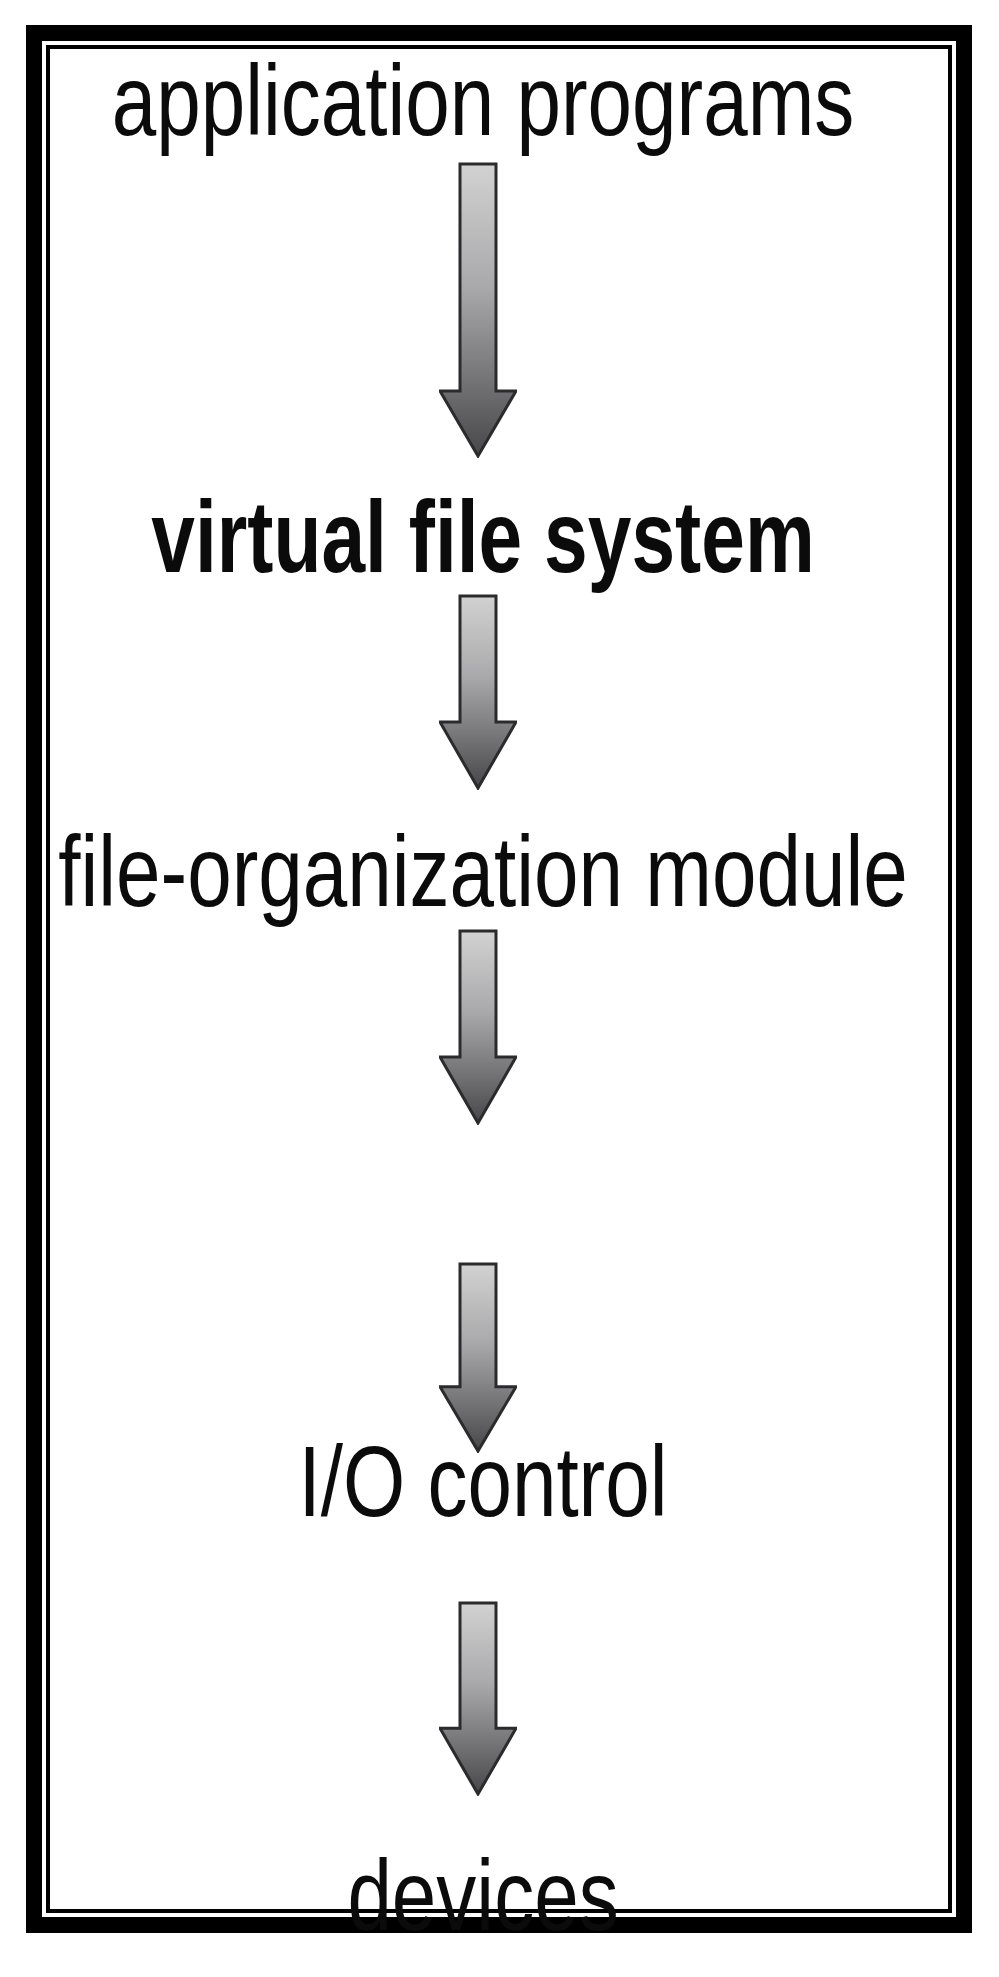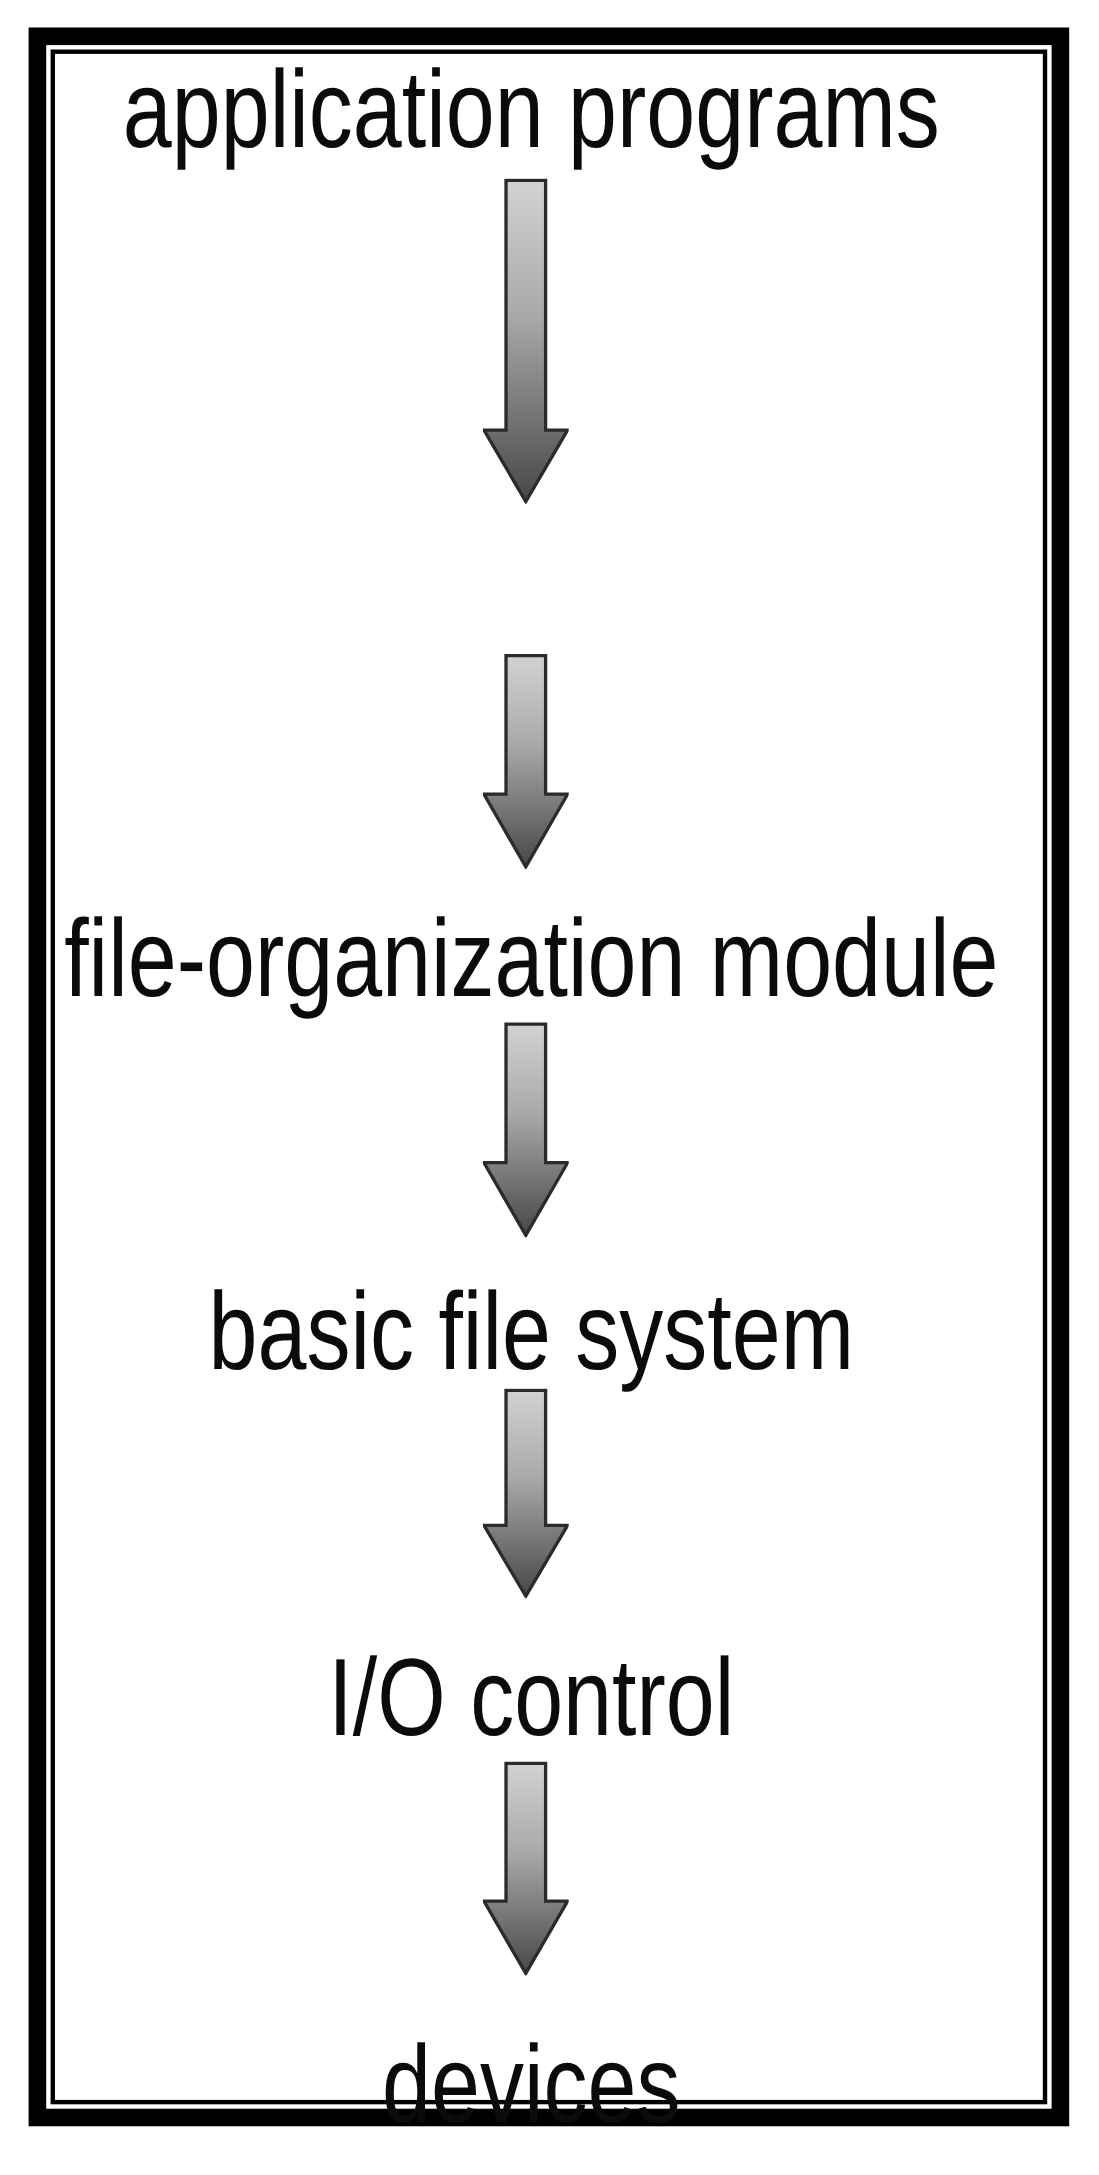--- a/index.html
+++ b/index.html
@@ -46,21 +46,21 @@
   }
   .label.emph {
     font-size: 102px;
     font-weight: 700;
   }
   .label.emph .cond { transform: scaleX(0.77); }
   .l1 { top: 50px; }
   .l2 { top: 486px; }
   .l3 { top: 821px; }
   .l4 { top: 1161px; }
-  .l5 { top: 1493px; }
+  .l5 { top: 1431px; }
   .l6 { top: 1829px; margin-top: 16px; }
   .arrow {
     position: absolute;
     left: 478px;
     transform: translateX(-50%);
   }
   .a1 { top: 162px; }
   .a2 { top: 594px; }
   .a3 { top: 929px; }
   .a4 { top: 1262px; }
@@ -93,36 +93,36 @@
   </div>
 
   <div class="label l1">
     <span class="cond">application programs</span>
   </div>
 
   <svg class="arrow a1" width="78" height="296" viewBox="0 0 78 296" preserveAspectRatio="none">
     <polygon points="21,2 57,2 57,229 77,229 39,294 1,229 21,229"></polygon>
   </svg>
 
+  <div class="label emph l2">
+    <span class="cond">virtual file system</span>
+  </div>
 
   <svg class="arrow a2" width="78" height="196" viewBox="0 0 78 196" preserveAspectRatio="none">
     <polygon points="21,2 57,2 57,128 77,128 39,194 1,128 21,128"></polygon>
   </svg>
 
   <div class="label l3">
     <span class="cond">file-organization module</span>
   </div>
 
   <svg class="arrow a3" width="78" height="196" viewBox="0 0 78 196" preserveAspectRatio="none">
     <polygon points="21,2 57,2 57,128 77,128 39,194 1,128 21,128"></polygon>
   </svg>
 
-  <div class="label l4">
-    <span class="cond">basic file system</span>
-  </div>
 
   <svg class="arrow a4" width="78" height="191" viewBox="0 0 78 196" preserveAspectRatio="none">
     <polygon points="21,2 57,2 57,128 77,128 39,194 1,128 21,128"></polygon>
   </svg>
 
   <div class="label l5">
     <span class="cond">I/O control</span>
   </div>
 
   <svg class="arrow a5" width="78" height="195" viewBox="0 0 78 196" preserveAspectRatio="none">

